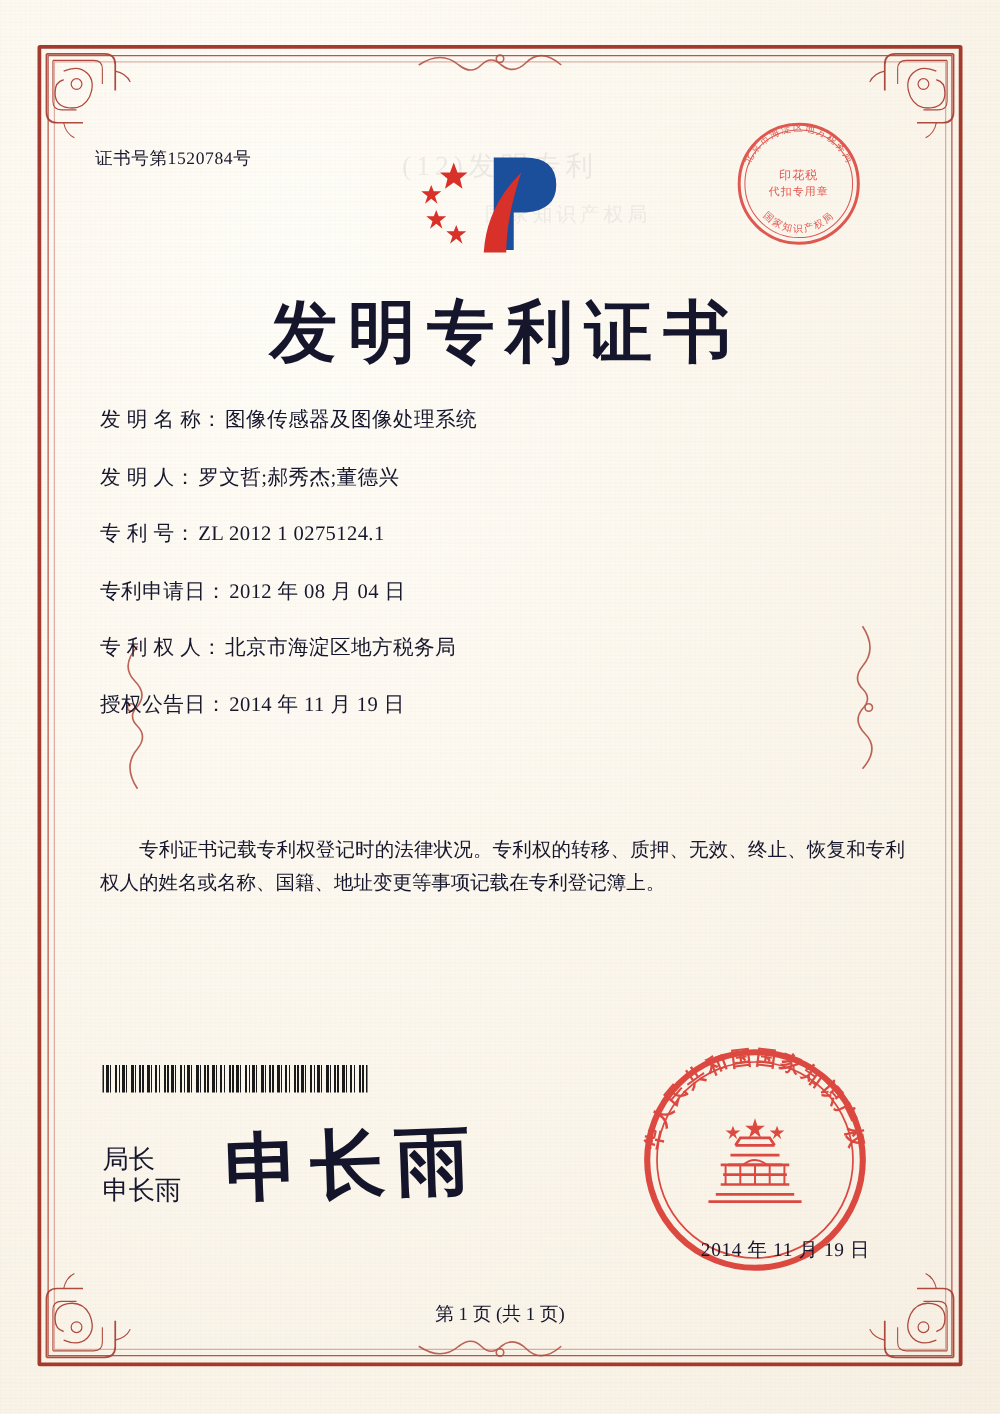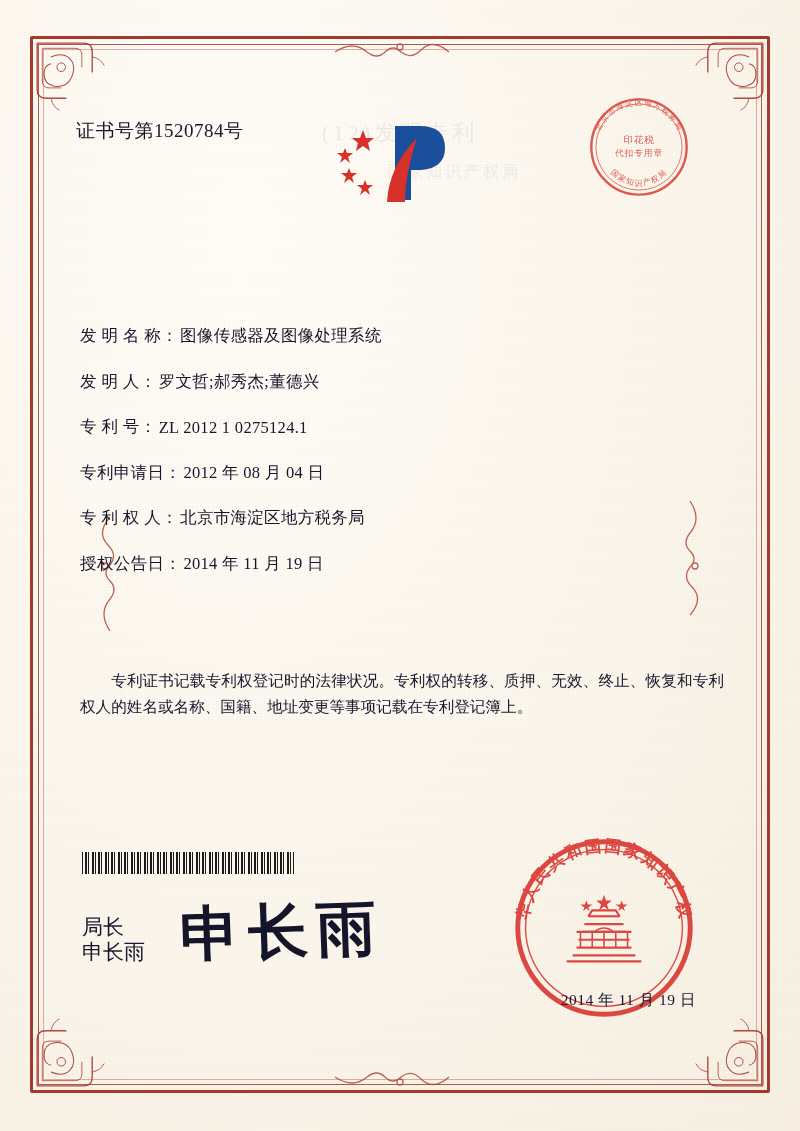--- a/index.html
+++ b/index.html
@@ -91,21 +91,21 @@
     left: 60px;
     right: 60px;
     top: 70px;
     bottom: 70px;
   }
 
   .cert-no {
     position: absolute;
     left: 16px;
     top: 48px;
-    font-size: 19px;
+    font-size: 14px;
     letter-spacing: .5px;
     color: #17172b;
   }
 
   
   .logo {
     position: absolute;
     left: 50%;
     top: 38px;
     transform: translateX(-50%);
@@ -131,21 +131,21 @@
 
   
   .fields {
     position: absolute;
     left: 20px;
     right: 10px;
     top: 255px;
   }
   .field-row {
     display: flex;
-    align-items: flex-end;
+    align-items: center;
     margin-bottom: 23.5px;
     font-size: 16.5px;
     color: #16162c;
   }
   .field-label {
     white-space: nowrap;
     letter-spacing: .4px;
   }
   .field-value {
     margin-left: 2px;
@@ -360,20 +360,21 @@
 
         <g fill="#d8312a">
           <polygon points="38,22 41,30 49,30 43,35 45,43 38,38 31,43 33,35 27,30 35,30"></polygon>
           <polygon points="20,40 22,45 28,45 23,49 25,55 20,51 15,55 17,49 12,45 18,45"></polygon>
           <polygon points="24,60 26,65 32,65 27,69 29,75 24,71 19,75 21,69 16,65 22,65"></polygon>
           <polygon points="40,72 42,77 48,77 43,81 45,87 40,83 35,87 37,81 32,77 38,77"></polygon>
         </g>
       </svg>
     </div>
 
+    <div class="doc-title">发明专利证书</div>
 
     <div class="fields">
       <div class="field-row">
         <span class="field-label">发 明 名 称</span>
         <span class="field-label">：</span>
         <span class="field-value">图像传感器及图像处理系统</span>
       </div>
       <div class="field-row">
         <span class="field-label">发 明 人</span>
         <span class="field-label">：</span>
@@ -465,15 +466,16 @@
           </text>
           <text font-size="8.6" fill="#d8312a" font-family="'DejaVu Serif', serif" letter-spacing="1.4">
             <textPath href="#arcBot2" startOffset="50%" text-anchor="middle">国家知识产权局</textPath>
           </text>
           <text x="60" y="56" font-size="10.5" fill="#d8312a" text-anchor="middle" font-family="'DejaVu Serif', serif" letter-spacing="1">印花税</text>
           <text x="60" y="70" font-size="9.5" fill="#d8312a" text-anchor="middle" font-family="'DejaVu Serif', serif" letter-spacing="1">代扣专用章</text>
         </g>
       </svg>
     </div>
 
+    <div class="page-num">第 1 页 (共 1 页)</div>
 
   </div>
 </div>
 
 </body></html>

